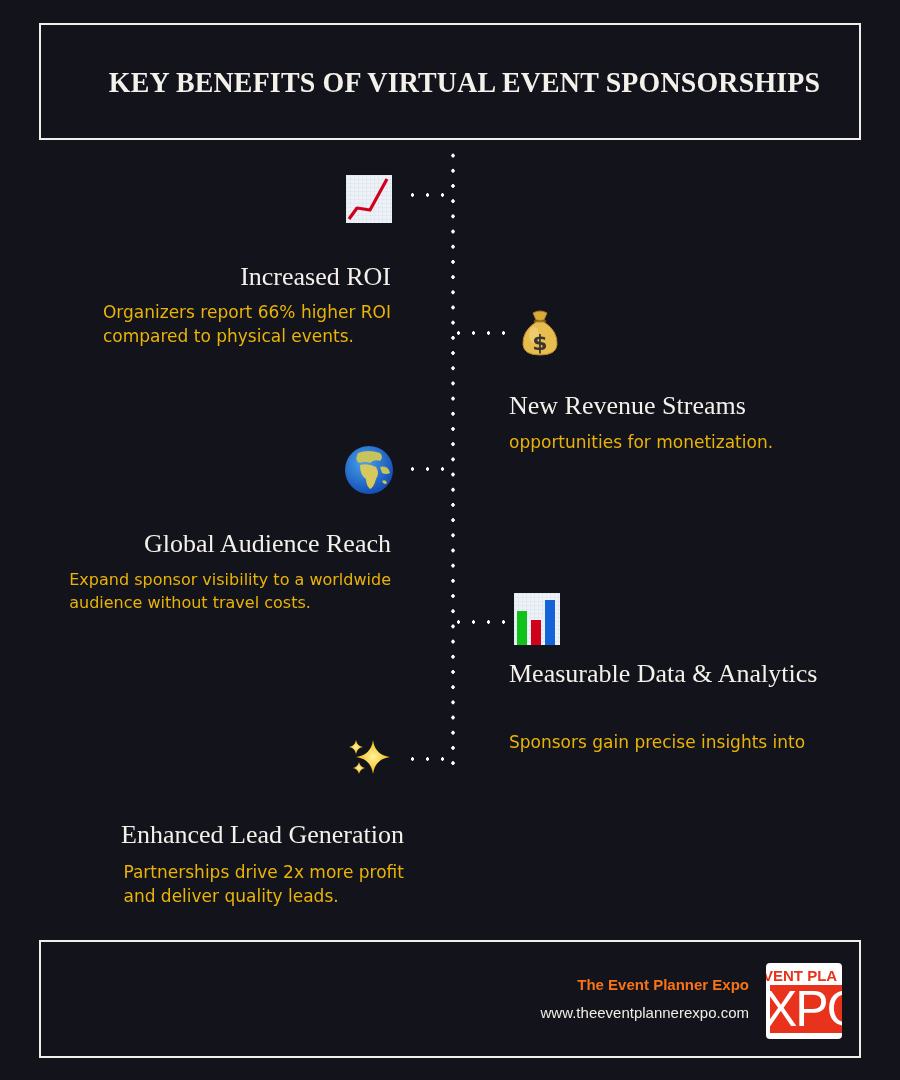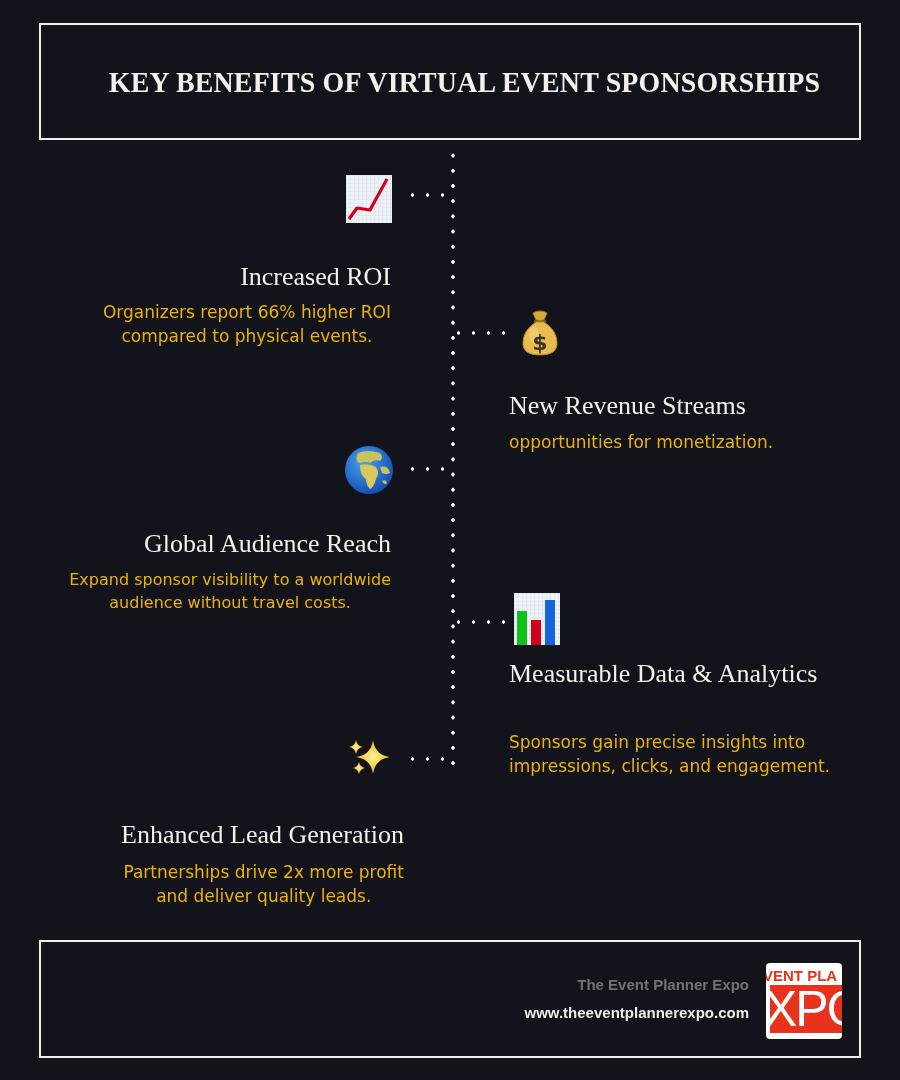--- a/index.html
+++ b/index.html
@@ -47,36 +47,36 @@
       font-family: "Liberation Serif", serif;
       font-size: 26px; color: #f4f1ea; white-space: nowrap;
       line-height: 1;
     }
     .item-desc {
       position: absolute;
       font-family: "DejaVu Sans", sans-serif;
       font-size: 17px; line-height: 24px; color: #eab308;
       white-space: nowrap;
     }
-    .left { text-align: center; }
+    .left { text-align: left; }
     .right { text-align: left; }
 
     .footer-box {
       position: absolute; left: 39px; top: 940px; width: 822px; height: 118px;
       border: 2px solid #f2efe8;
     }
     .footer-name {
       position: absolute; right: 110px; top: 34px;
       font-family: "Liberation Sans", sans-serif;
-      font-weight: bold; font-size: 15px; color: #737373; white-space: nowrap;
+      font-weight: bold; font-size: 15px; color: #f97316; white-space: nowrap;
     }
     .footer-url {
       position: absolute; right: 110px; top: 62px;
       font-family: "Liberation Sans", sans-serif;
-      font-size: 15px; color: #f0ede6; white-space: nowrap; font-weight: bold;
+      font-size: 15px; color: #f0ede6; white-space: nowrap;
     }
     .logo {
       position: absolute; left: 725px; top: 21px; width: 76px; height: 76px;
       background: #ffffff; border-radius: 4px; overflow: hidden;
     }
     .logo-top {
       position: absolute; left: 0; top: 4px; width: 87px; height: 18px;
       color: #e8321c; font-family: "Liberation Sans", sans-serif; font-weight: bold;
       font-size: 15px; line-height: 18px; white-space: nowrap; text-indent: -3px;
     }
@@ -173,21 +173,20 @@
       <rect x="0" y="0" width="46" height="52" fill="#eef2f7"></rect>
       <rect x="0" y="0" width="46" height="52" fill="url(#grid2)"></rect>
       <rect x="3" y="18" width="10" height="34" fill="#11c21a"></rect>
       <rect x="17" y="27" width="10" height="25" fill="#d0021b"></rect>
       <rect x="31" y="7" width="10" height="45" fill="#1463d8"></rect>
     </svg>
   </div>
   <div class="item-title right" style="left:509px; top:661px;text-align:right;">Measurable Data &amp; Analytics</div>
   <div class="item-desc right" style="left:509px; top:730px;">
     <div>Sponsors gain precise insights into</div>
-    <div>impressions, clicks, and engagement.</div>
   </div>
 </div>
 
 <div>
   <div class="icon" style="left:343px; top:731px;">
     <svg width="50" height="50" viewBox="0 0 50 50">
       <defs>
         <radialGradient id="sp" cx="50%" cy="50%" r="50%">
           <stop offset="0%" stop-color="#fff3a0"></stop>
           <stop offset="100%" stop-color="#f2b705"></stop>

